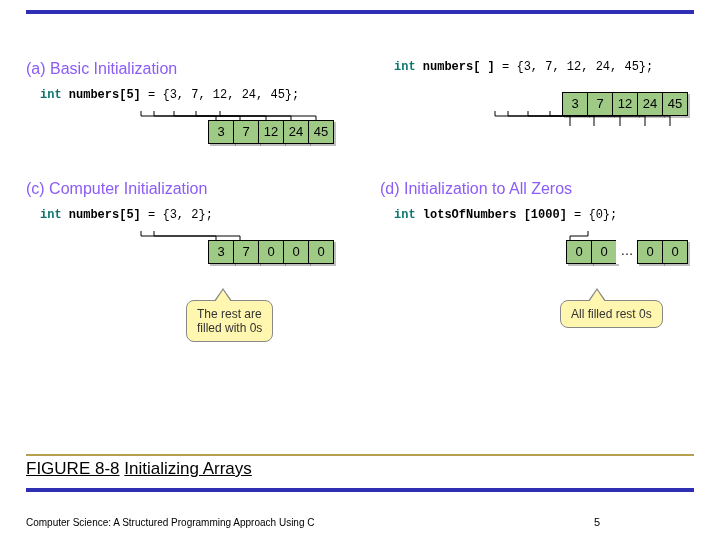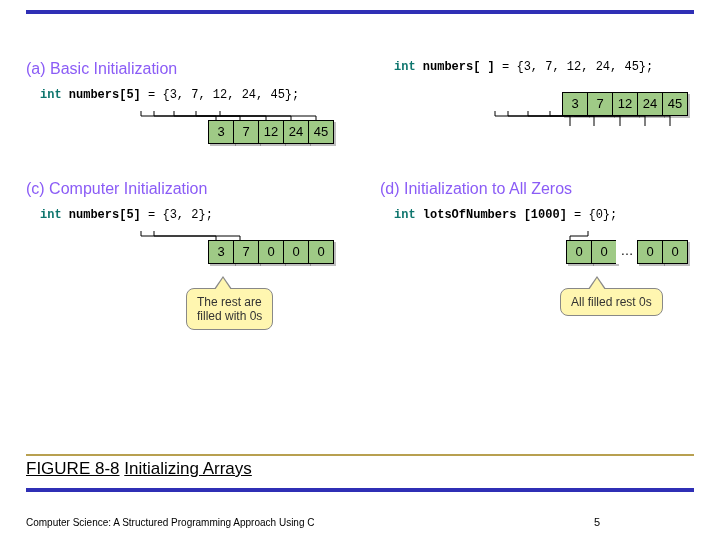--- a/index.html
+++ b/index.html
@@ -65,21 +65,21 @@
     box-shadow: 2px 2px 0 rgba(0,0,0,0.25);
   }
   .cell.ellipsis {
     background: #fff;
     border: none;
     box-shadow: none;
     width: 22px;
   }
   .callout {
     position: relative;
-    margin-top: 24px;
+    margin-top: 36px;
   }
   .bubble {
     display: inline-block;
     background: #fff6b0;
     border: 1px solid #888;
     border-radius: 8px;
     padding: 6px 10px;
     font-size: 12px;
     color: #333;
     position: relative;

